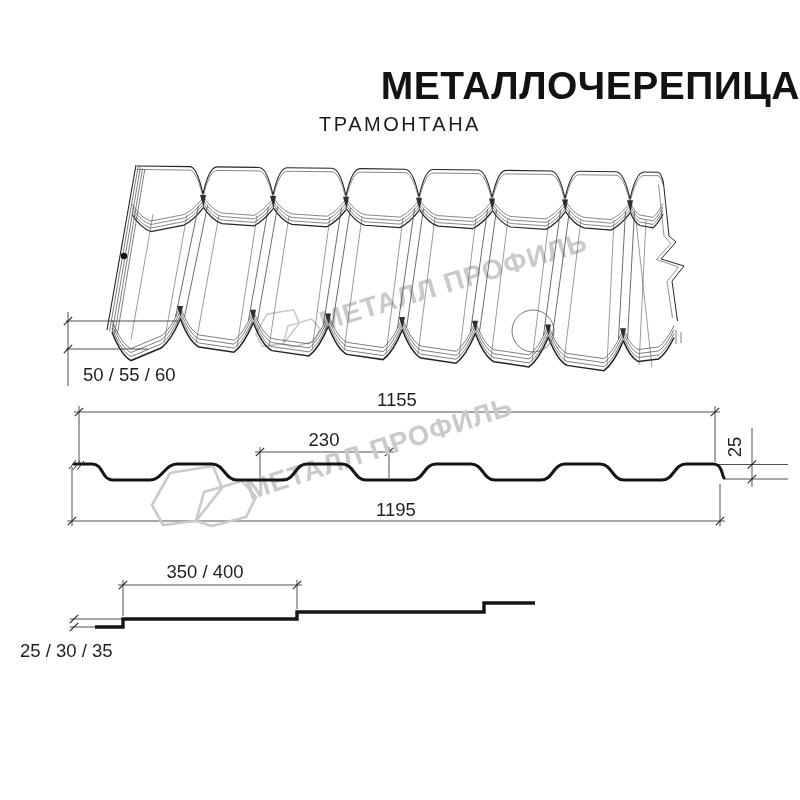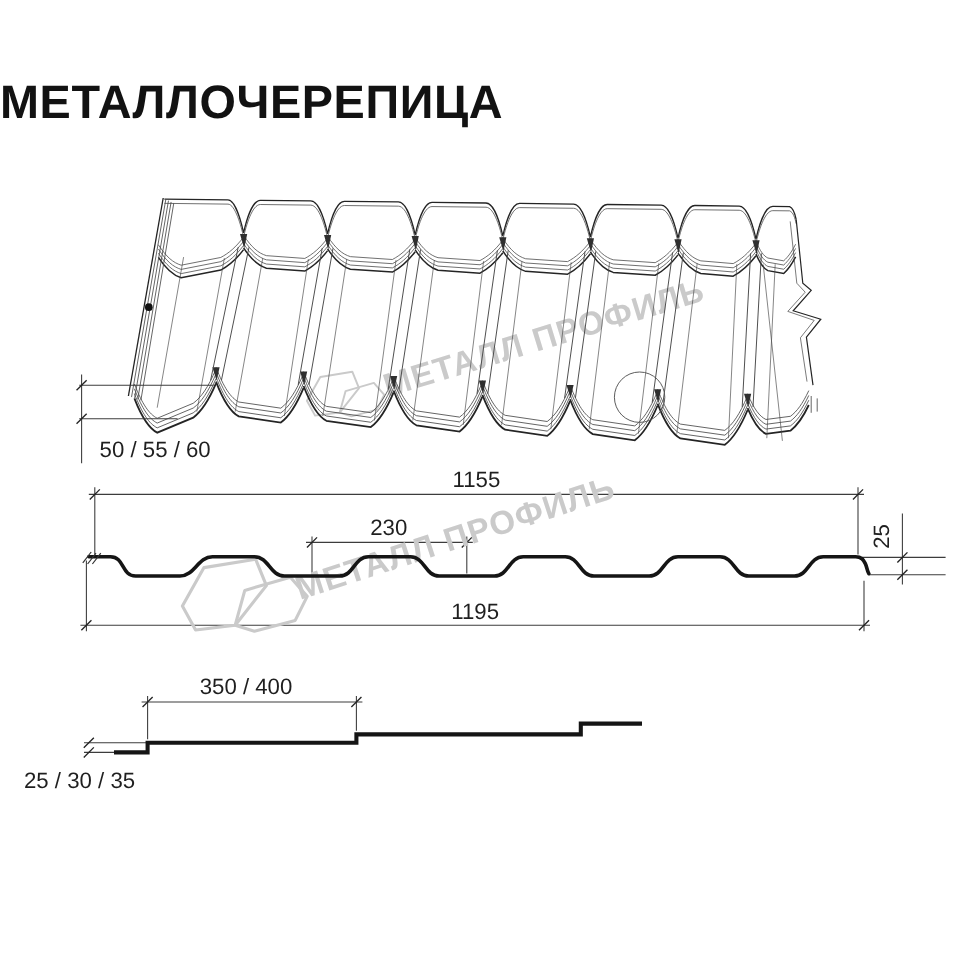--- a/index.html
+++ b/index.html
@@ -1,35 +1,36 @@
 <!DOCTYPE html>
 <html><head>
 <meta charset="utf-8">
 <style>
   html,body{margin:0;padding:0;background:#fff;}
   #page{position:relative;width:800px;height:800px;background:#fff;overflow:hidden;
         font-family:"Liberation Sans",sans-serif;}
-  #title{position:absolute;left:0;top:66px;width:100%;text-align:left;
+  #title{position:absolute;left:0;top:66px;width:100%;text-align:right;
          font-size:39px;font-weight:800;letter-spacing:.5px;color:#121212;line-height:1.05;}
   #subtitle{position:absolute;left:0;top:113px;width:100%;text-align:center;
             font-size:20px;font-weight:500;letter-spacing:2.5px;color:#1c1c1c;}
   svg{position:absolute;left:0;top:0;}
   .dim-text{font-family:"Liberation Sans",sans-serif;font-size:18.5px;fill:#1f1f1f;}
   .wm-text{font-family:"Liberation Sans",sans-serif;font-weight:bold;font-size:27.5px;
            fill:#cacaca;letter-spacing:1px;}
   .wm-logo{fill:none;stroke:#cacaca;stroke-width:2.6;stroke-linejoin:round;}
   .heavy{fill:none;stroke:#151515;stroke-width:3;stroke-linejoin:round;stroke-linecap:round;}
   .heavy2{fill:none;stroke:#151515;stroke-width:3.4;stroke-linejoin:miter;stroke-linecap:butt;}
 </style>
 </head>
 <body>
 
 <div id="page">
 
   <div id="title">МЕТАЛЛОЧЕРЕПИЦА</div>
+  <div id="subtitle">ТРАМОНТАНА</div>
 
   <svg id="drawing" width="800" height="800" viewBox="0 0 800 800">
 
     <defs>
       <g id="wmlogo">
         <path class="wm-logo" d="M -52,8 L -34,-24 L 9,-31 L 18,-9 L -8,24 L -41,28 Z"></path>
         <path class="wm-logo" d="M -8,24 L 0,-5 L 38,-16 L 52,0 L 42,20 L 8,29 Z"></path>
       </g>
     </defs>
 

